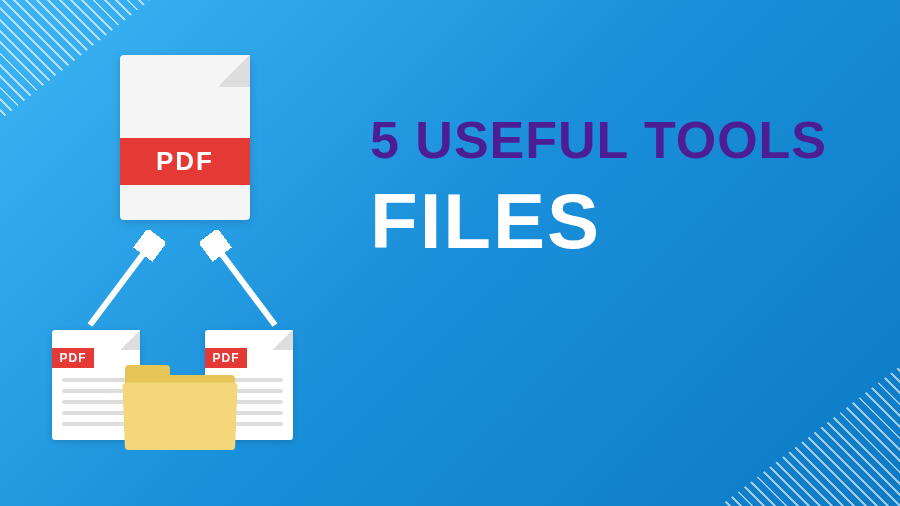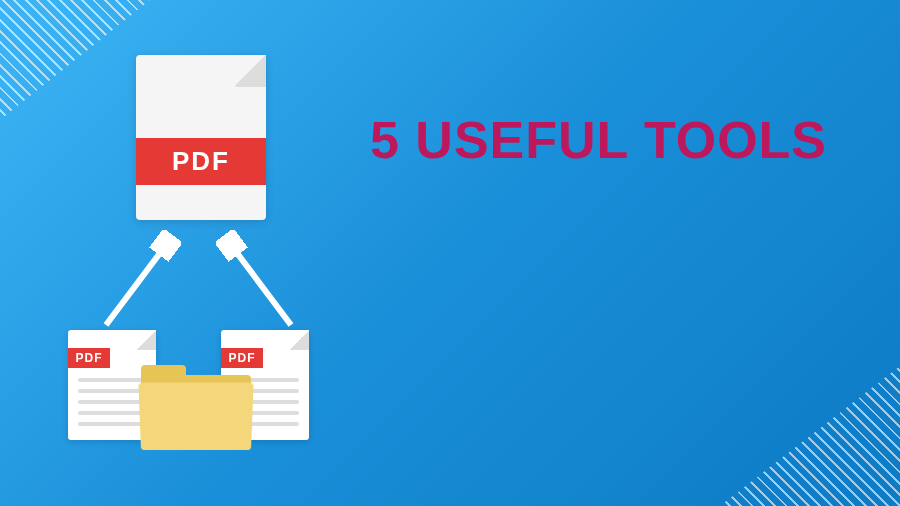--- a/index.html
+++ b/index.html
@@ -53,41 +53,41 @@
     
     .text-area {
       position: absolute;
       left: 370px;
       top: 110px;
     }
     
     .headline {
       font-size: 52px;
       font-weight: 900;
-      color: #be185d;
+      color: #4c1d95;
       letter-spacing: 1px;
       text-transform: uppercase;
       font-family: 'Arial Black', sans-serif;
       margin-bottom: 14px;
     }
     
     .subtitle {
       font-size: 78px;
       font-weight: 900;
       color: #fff;
       letter-spacing: 2px;
       text-transform: uppercase;
       line-height: 0.95;
       font-family: 'Arial Black', sans-serif;
     }
     
     
     .illustration {
       position: absolute;
-      left: 56px;
+      left: 40px;
       top: 55px;
       width: 310px;
       height: 400px;
     }
     
     
     .pdf-large {
       position: absolute;
       left: 80px;
       top: 0;
@@ -268,14 +268,15 @@
   <div class="folder">
     <div class="folder-tab"></div>
     <div class="folder-back"></div>
     <div class="folder-front"></div>
   </div>
 </div>
 
 <div class="text-area">
   <div class="headline">5 Useful Tools</div>
   <div class="subtitle">
+    <div>Files</div>
   </div>
 </div>
 
 </body></html>

